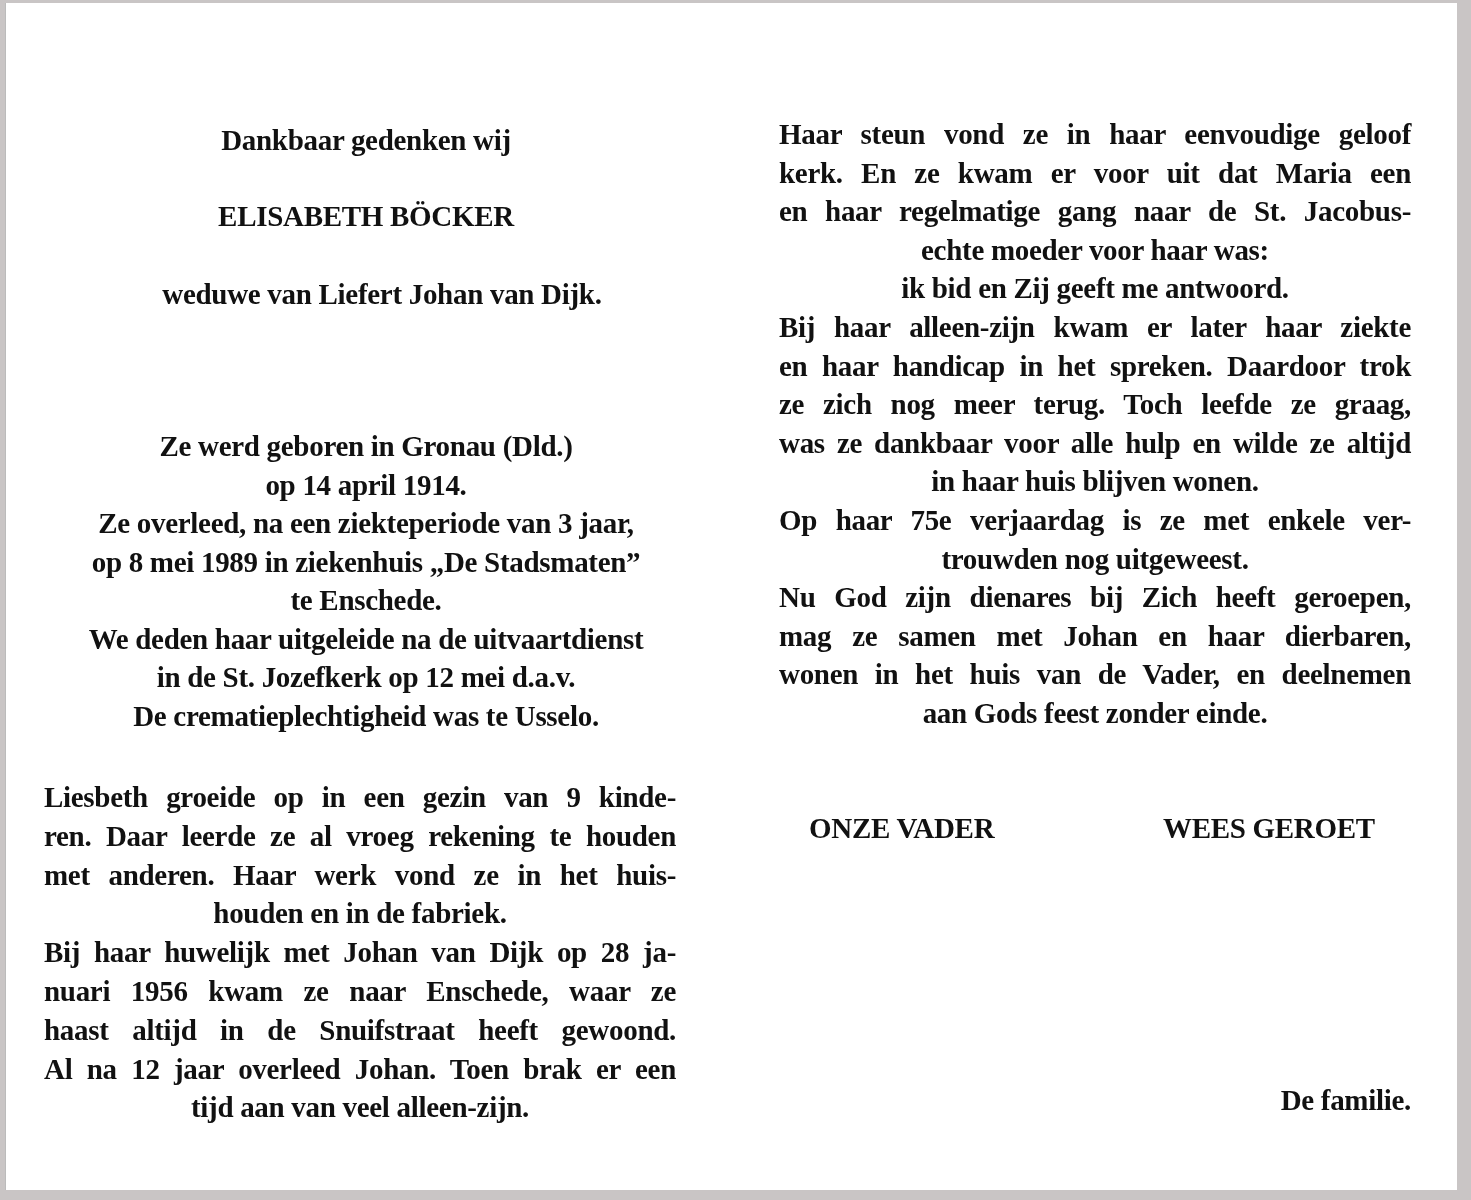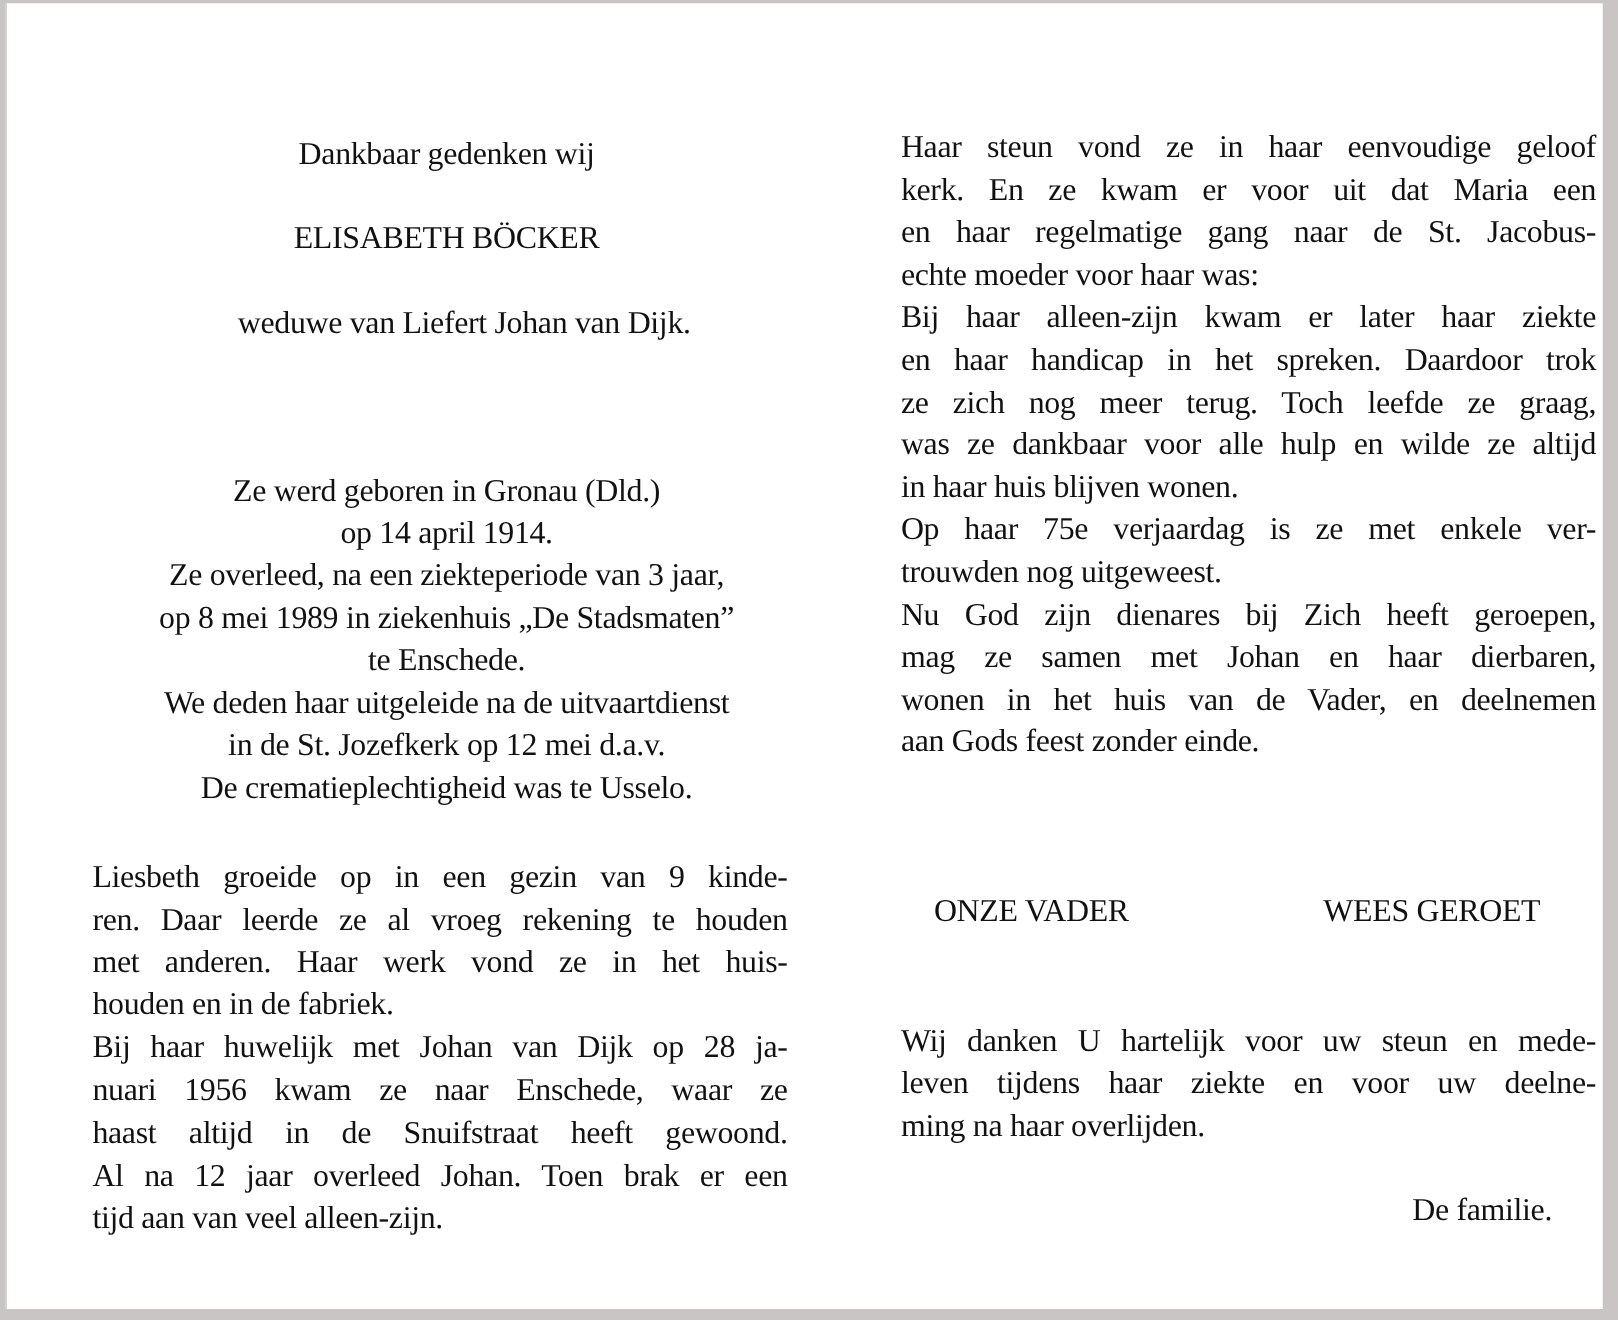--- a/index.html
+++ b/index.html
@@ -11,25 +11,25 @@
     font-family: "Liberation Serif", "DejaVu Serif", serif;
     color: #111;
   }
   .card {
     position: absolute;
     left: 5px; top: 3px;
     width: 1451px; height: 1187px;
     background: #ffffff;
     border-left: 1px solid #bbb;
   }
-  .text { font-weight: normal; font-size: 29px; line-height: 39px; letter-spacing: -0.3px; transform-origin: left top; padding-left: 40px; }
+  .text { font-weight: bold; font-size: 29px; line-height: 39px; letter-spacing: -0.3px; transform-origin: left top; }
   .line { white-space: nowrap; }
   .center-line { display: block; text-align: center; white-space: nowrap; }
   .just { display: block; text-align: justify; text-align-last: justify; white-space: nowrap; width: 100%; }
-  .last { display: block; text-align: left; white-space: nowrap; }
+  .last { display: block; text-align: center; white-space: nowrap; }
   .block { position: absolute; }
 </style>
 </head>
 <body>
 
 <div class="card">
 
   <div class="block text" style="left:0; top:118px; width:720px;">
     <span class="center-line">Dankbaar gedenken wij</span>
   </div>
@@ -61,42 +61,38 @@
     <span class="just">haast altijd in de Snuifstraat heeft gewoond.</span>
     <span class="just">Al na 12 jaar overleed Johan. Toen brak er een</span>
     <span class="last">tijd aan van veel alleen-zijn.</span>
   </div>
 
   <div class="block text" style="left:773px; top:112px; width:632px; line-height:38.6px;">
     <span class="just">Haar steun vond ze in haar eenvoudige geloof</span>
     <span class="just">kerk. En ze kwam er voor uit dat Maria een</span>
     <span class="just">en haar regelmatige gang naar de St. Jacobus-</span>
     <span class="last">echte moeder voor haar was:</span>
+    <span class="last">ik bid en Zij geeft me antwoord.</span>
     <span class="just">Bij haar alleen-zijn kwam er later haar ziekte</span>
     <span class="just">en haar handicap in het spreken. Daardoor trok</span>
     <span class="just">ze zich nog meer terug. Toch leefde ze graag,</span>
     <span class="just">was ze dankbaar voor alle hulp en wilde ze altijd</span>
     <span class="last">in haar huis blijven wonen.</span>
     <span class="just">Op haar 75e verjaardag is ze met enkele ver-</span>
     <span class="last">trouwden nog uitgeweest.</span>
     <span class="just">Nu God zijn dienares bij Zich heeft geroepen,</span>
     <span class="just">mag ze samen met Johan en haar dierbaren,</span>
     <span class="just">wonen in het huis van de Vader, en deelnemen</span>
     <span class="last">aan Gods feest zonder einde.</span>
   </div>
 
   <div class="block text" style="left:803px; top:806px;">
     <span class="line">ONZE VADER</span>
   </div>
   <div class="block text" style="left:1157px; top:806px;">
     <span class="line">WEES GEROET</span>
   </div>
 
-  <div class="block text" style="left:773px; top:924px; width:632px; line-height:39px;">
-    <span class="just">Wij danken U hartelijk voor uw steun en mede-</span>
-    <span class="just">leven tijdens haar ziekte en voor uw deelne-</span>
-    <span class="last">ming na haar overlijden.</span>
-  </div>
 
   <div class="block text" style="right:46px; top:1078px;">
     <span class="line">De familie.</span>
   </div>
 </div>
 
 </body></html>

